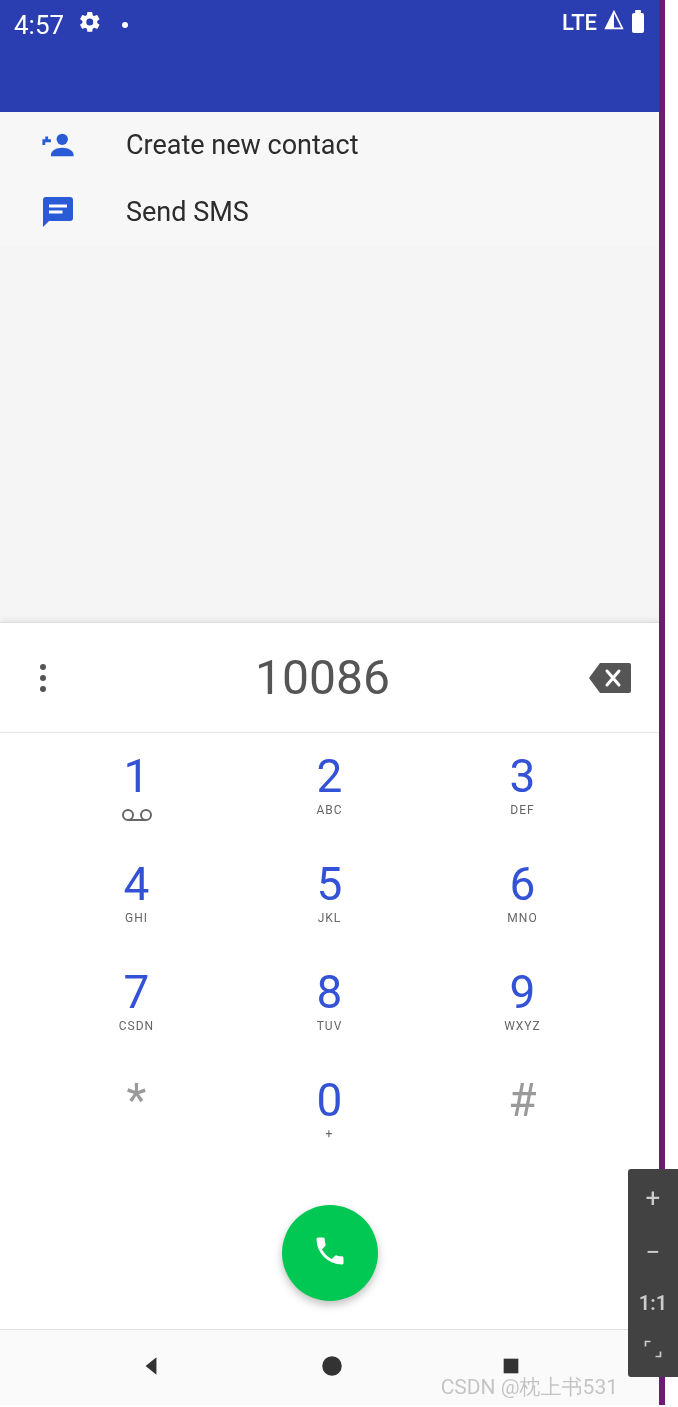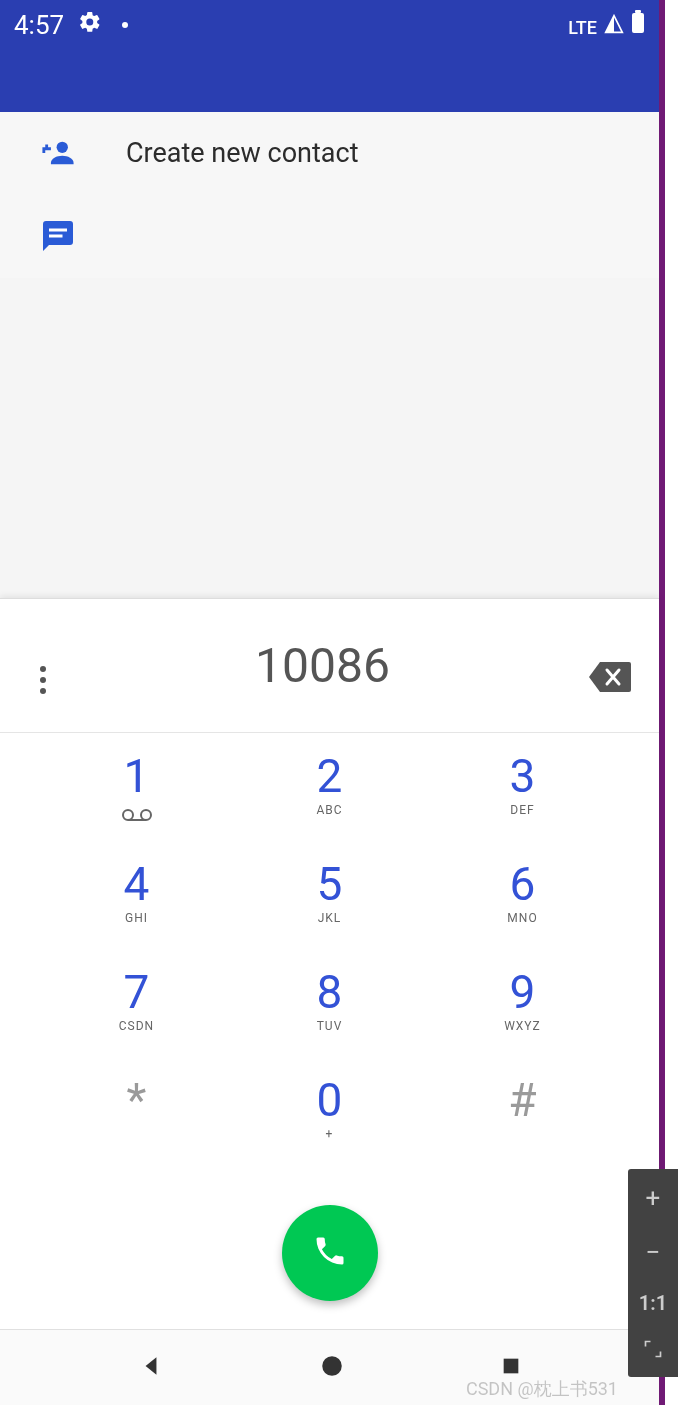--- a/index.html
+++ b/index.html
@@ -21,46 +21,46 @@
     .status-bar {
       height: 112px;
       background: #2a3eb1;
       color: #fff;
       display: flex;
       align-items: flex-start;
       justify-content: space-between;
       padding: 10px 14px 0 14px;
     }
     .status-left { display: flex; align-items: center; gap: 14px; font-size: 26px; }
-    .status-right { display: flex; align-items: flex-end; gap: 7px; font-size: 18px; font-weight: 500; }
+    .status-right { display: flex; align-items: flex-start; gap: 7px; font-size: 22px; font-weight: 500; }
     .dot { width: 6px; height: 6px; background: #fff; border-radius: 50%; margin-left: 6px; }
     .action-list { background: #f7f7f7; }
     .action-item {
       display: flex;
       align-items: center;
       gap: 46px;
-      padding: 24px 36px;
+      padding: 16px 36px;
       cursor: pointer;
     }
     .action-icon { width: 44px; display: flex; justify-content: center; }
     .action-label { font-size: 27px; color: #2c2c2c; }
     .dialer-panel {
       position: absolute;
       bottom: 76px;
       left: 0;
       right: 0;
       background: #fff;
       border-top: 1px solid #ddd;
       box-shadow: 0 -2px 6px rgba(0,0,0,0.08);
     }
     .number-display {
       display: flex;
-      align-items: flex-end;
+      align-items: center;
       justify-content: space-between;
-      padding: 38px 28px;
+      padding: 26px 28px;
       border-bottom: 1px solid #e5e5e5;
     }
     .more-dots { display: flex; flex-direction: column; gap: 5px; width: 30px; align-items:center; }
     .more-dots span { width: 6px; height: 6px; background: #555; border-radius: 50%; }
     .entered-number { font-size: 48px; color: #555; font-weight: 400; flex:1; text-align:center; }
     .backspace { width: 44px; display:flex; justify-content:flex-end; }
     .keypad {
       display: grid;
       grid-template-columns: repeat(3, 1fr);
       padding: 20px 40px 10px 40px;
@@ -107,21 +107,21 @@
       padding: 14px 0;
       gap: 24px;
       color: #ccc;
     }
     .emu-btn { font-size: 26px; cursor: pointer; }
     .emu-ratio { font-size: 20px; font-weight: 600; }
     .watermark {
       position: absolute;
       bottom: 6px;
       right: 60px;
-      font-size: 18px;
+      font-size: 21px;
       color: rgba(0,0,0,0.22);
     }
   </style>
 </head>
 <body>
 
 <div class="phone-frame">
 
   <div class="status-bar">
     <div class="status-left">
@@ -162,20 +162,21 @@
       <span class="action-label">Create new contact</span>
     </div>
     <div class="action-item">
       <span class="action-icon">
         <svg width="36" height="36" viewBox="0 0 24 24" fill="#2a5bd6">
             <path d="M20 2H4a2 2 0 0 0-2 2v18l4-4h14a2 2 0 0 0 2-2V4a2 2 0 0 0-2-2z"></path>
             <rect x="6" y="7" width="12" height="2" fill="#fff"></rect>
             <rect x="6" y="11" width="9" height="2" fill="#fff"></rect>
           </svg>
       </span>
+      <span class="action-label">Send SMS</span>
     </div>
   </div>
 
   <div class="dialer-panel">
     <div class="number-display">
       <div class="more-dots">
         <span></span>
           <span></span>
           <span></span>
       </div>

